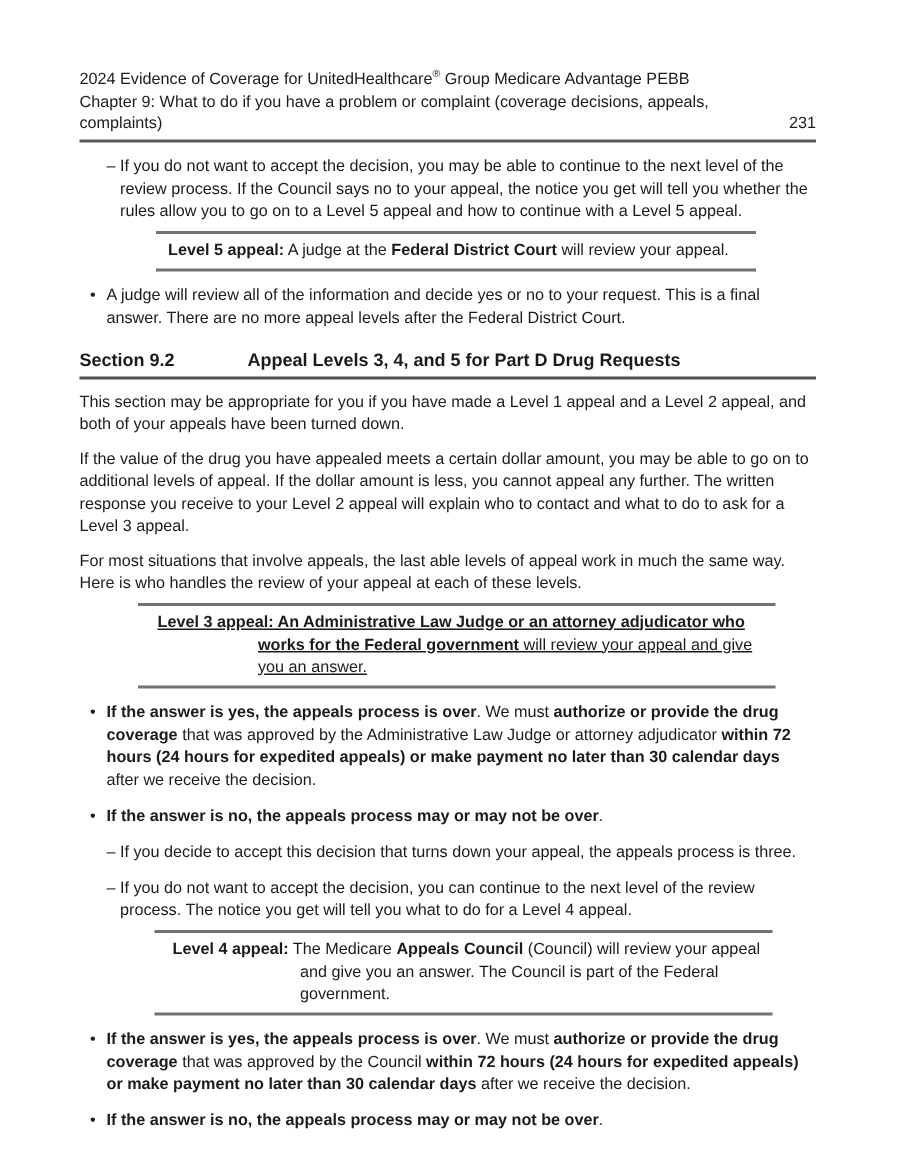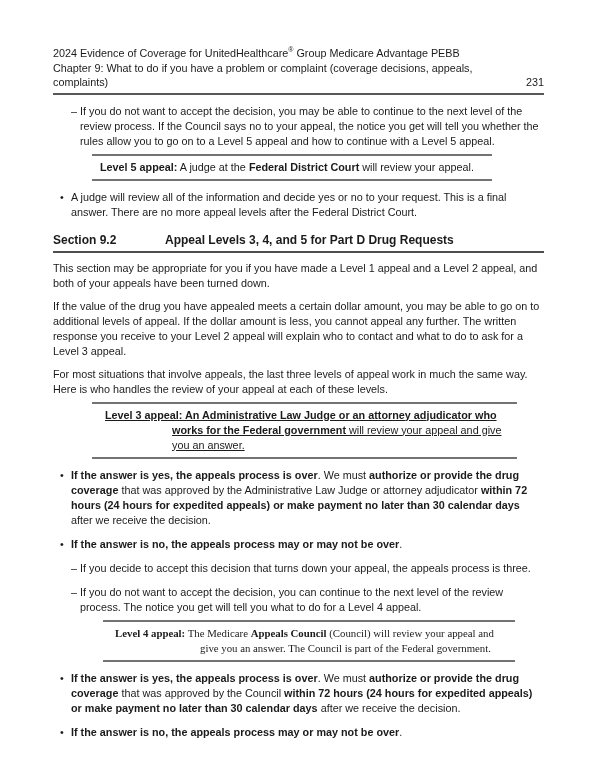--- a/index.html
+++ b/index.html
@@ -28,25 +28,25 @@
   .bullet-item > .marker { flex: 0 0 11px; }
   .itxt { flex: 1 1 auto; }
 
   
   .appeal-box {
     border-top: 2px solid #737376;
     border-bottom: 2px solid #737376;
     padding: 4px 0;
     margin-top: 5px;
   }
-  .box5 { margin-left: 39px; width: 400px; }
+  .box5 { margin-left: 51px; width: 400px; }
   .box5 .txt { padding-left: 8px; }
   .box3 { margin-left: 39px; width: 425px; }
   .box3 .txt { padding-left: 80px; text-indent: -67px; text-decoration: underline; }
-  .box4 { margin-left: 50px; width: 412px; font-family: Liberation Serif, serif; }
+  .box4 { margin-left: 50px; width: 412px; }
   .box4 .txt { padding-left: 97px; text-indent: -85px; }
 
   
   .sec-head { display: flex; margin-top: 13px; font-weight: bold; font-size: 12px; line-height: 15px; }
   .sec-num { flex: 0 0 112px; }
 
   .body-para { margin: 8px 0 0 0; }
 
   .b { font-weight: bold; }
   sup { font-size: 7px; line-height: 0; vertical-align: super; }
@@ -81,21 +81,21 @@
   </div>
 
   <div class="sec-head">
     <span class="sec-num">Section 9.2</span>
     <span class="sec-title">Appeal Levels 3, 4, and 5 for Part D Drug Requests</span>
   </div>
   <div class="rule-sec"></div>
 
   <p class="body-para">This section may be appropriate for you if you have made a Level 1 appeal and a Level 2 appeal, and both of your appeals have been turned down.</p>
   <p class="body-para">If the value of the drug you have appealed meets a certain dollar amount, you may be able to go on to additional levels of appeal. If the dollar amount is less, you cannot appeal any further. The written response you receive to your Level 2 appeal will explain who to contact and what to do to ask for a Level 3 appeal.</p>
-  <p class="body-para">For most situations that involve appeals, the last three levels of appeal work in much the same way. Here is who handles the review of your appeal at each of these levels.</p>
+  <p class="body-para">For most situations that involve appeals, the last able levels of appeal work in much the same way. Here is who handles the review of your appeal at each of these levels.</p>
 
   <div class="appeal-box box3">
     <div class="txt"><span class="b">Level 3 appeal: An Administrative Law Judge or an attorney adjudicator who works for the Federal government</span><span> will review your appeal and give you an answer.</span></div>
   </div>
 
   <div class="bullet-item">
     <span class="marker">•</span>
     <div class="itxt"><span class="b">If the answer is yes, the appeals process is over</span><span>. We must </span><span class="b">authorize or provide the drug coverage</span><span> that was approved by the Administrative Law Judge or attorney adjudicator </span><span class="b">within 72 hours (24 hours for expedited appeals) or make payment no later than 30 calendar days</span><span> after we receive the decision.</span></div>
   </div>
   <div class="bullet-item">

